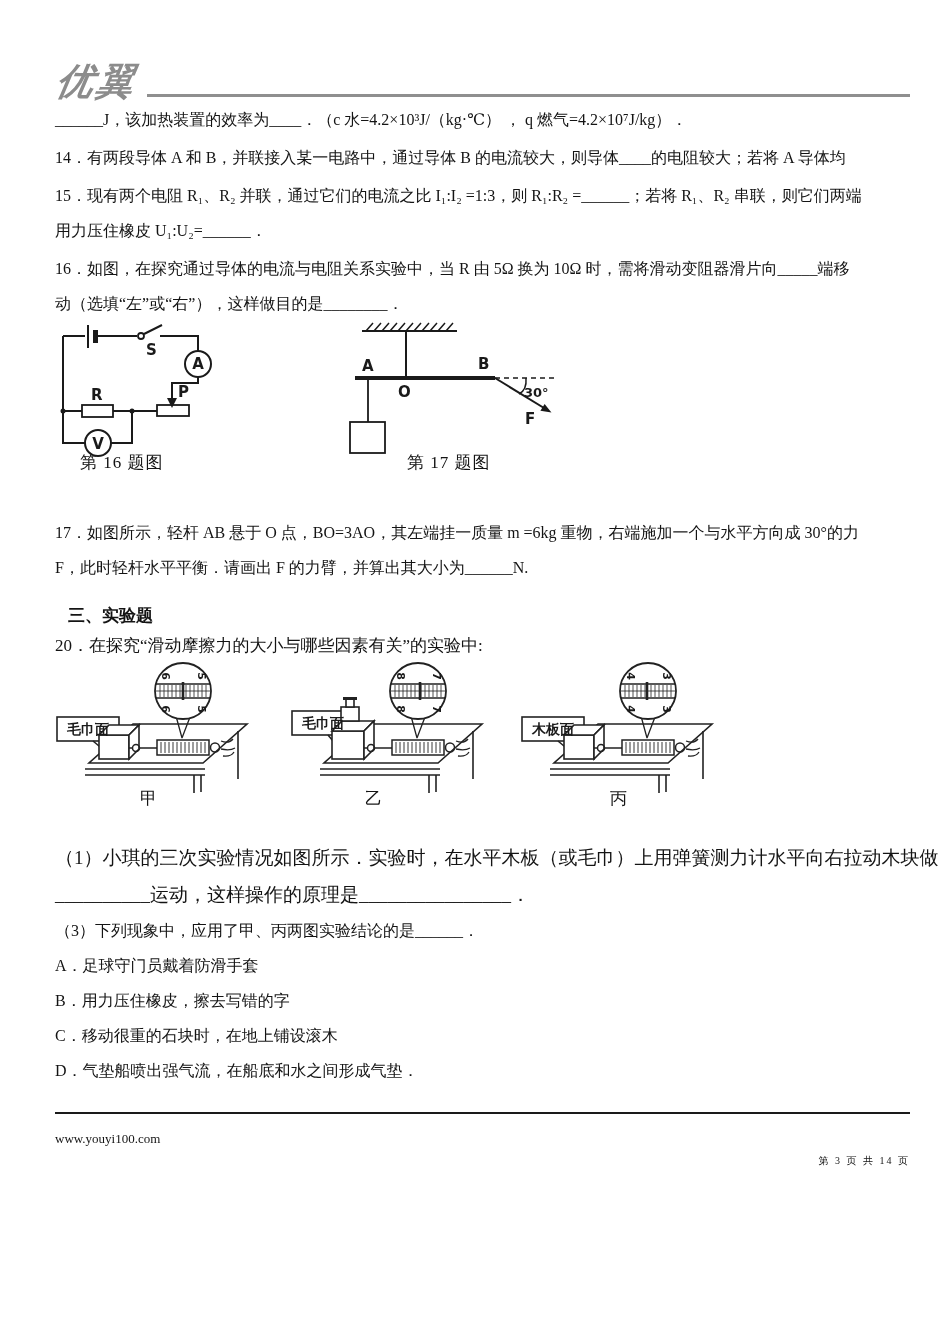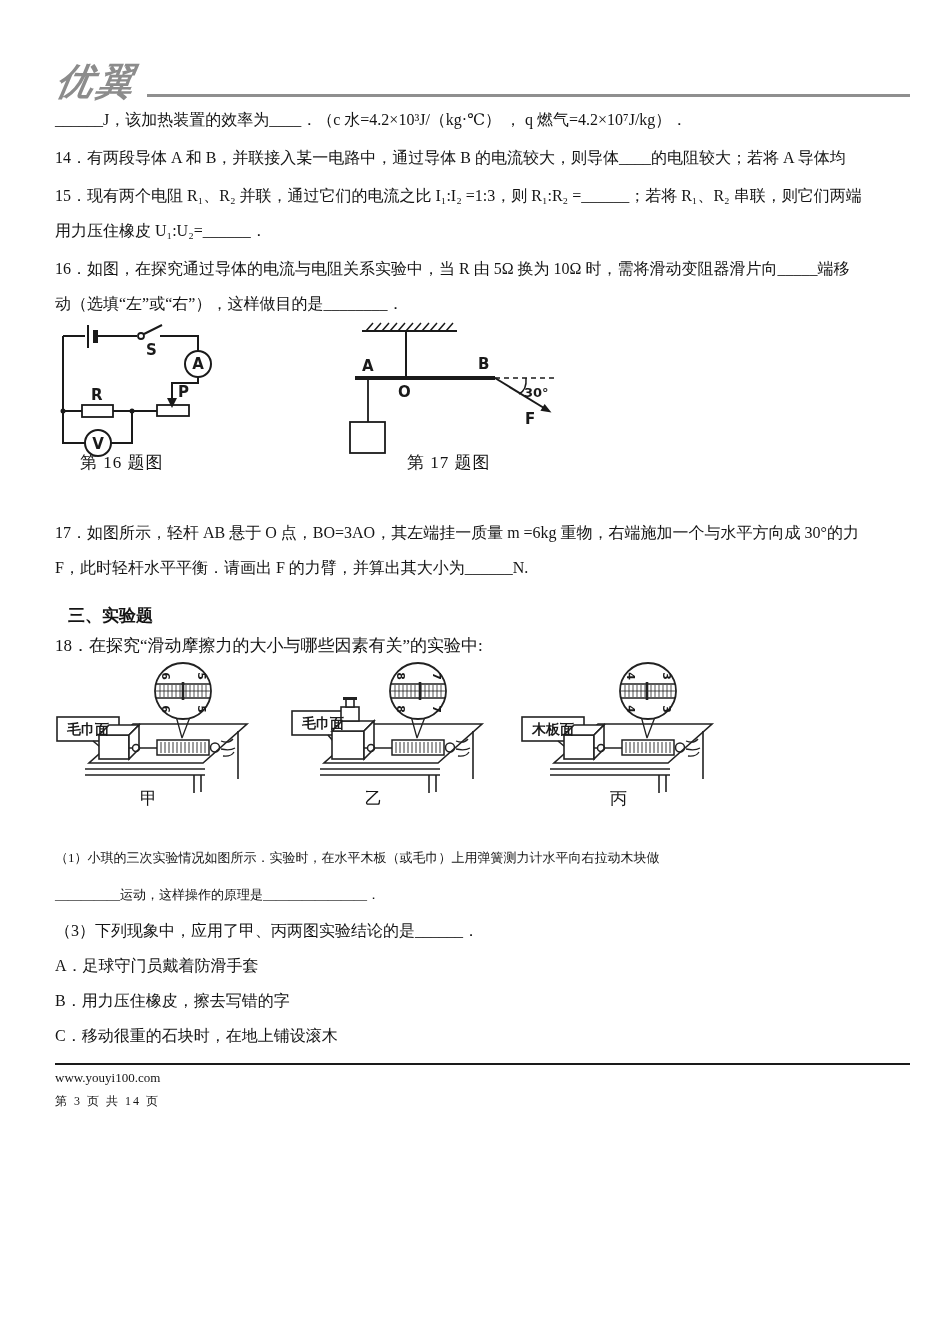--- a/index.html
+++ b/index.html
@@ -19,35 +19,35 @@
   }
   .hline { flex:1; border-bottom:3px solid #8f8f8f; margin-bottom:3px; }
 
   
   .t  { font-size:16px; line-height:35px; white-space:nowrap; }
   .t2 { font-size:17px; line-height:30px; white-space:nowrap; }
   .mt2{ margin-top:2px; } .mt3{ margin-top:3px; } .mt8{ margin-top:16px; }
   .mt20{ margin-top:20px; } .mt26{ margin-top:26px; }
   .bold { font-weight:bold; }
   .indent { padding-left:13px; }
-  .p1 { font-size:13px; line-height:37px; white-space:nowrap; }
+  .p1 { font-size:19px; line-height:37px; white-space:nowrap; }
 
   
   .figrow { position:relative; height:168px; }
   .figrow svg { position:absolute; top:0; }
   .figcap { position:absolute; top:130px; font-size:17px; letter-spacing:1px; white-space:nowrap; }
 
   .exprow { position:relative; height:158px; }
   .exprow svg { position:absolute; top:0; }
   .expcap { position:absolute; top:126px; font-size:17px; white-space:nowrap; }
 
   
-  .footer { border-top:2px solid #1a1a1a; margin-top:10px; padding-top:2px; }
+  .footer { border-top:2px solid #1a1a1a; margin-top:24px; padding-top:14px; }
   .furl { font-size:13px; line-height:22px; }
-  .fpage { font-size:12px; text-align:left; margin-top:4px; letter-spacing:2px; }
+  .fpage { font-size:10px; text-align:right; margin-top:4px; letter-spacing:2px; }
 
   svg text { font-family:"DejaVu Sans","Liberation Sans",sans-serif; }
   svg .cjk { font-family:"Liberation Serif","DejaVu Serif",serif; }
 </style>
 </head>
 <body>
 
 <div class="page">
 
   <div class="hdr">
@@ -120,21 +120,21 @@
       </g>
     </svg>
 
     <div class="figcap" style="left:25px">第 16 题图</div>
     <div class="figcap" style="left:352px">第 17 题图</div>
   </div>
 
   <div class="t mt26">17．如图所示，轻杆 AB 悬于 O 点，BO=3AO，其左端挂一质量 m =6kg 重物，右端施加一个与水平方向成 30°的力</div>
   <div class="t">F，此时轻杆水平平衡．请画出 F 的力臂，并算出其大小为______N.</div>
   <div class="t2 mt8 bold indent">三、实验题</div>
-  <div class="t2">18．在探究“滑动摩擦力的大小与哪些因素有关”的实验中:</div>
+  <div class="t2">20．在探究“滑动摩擦力的大小与哪些因素有关”的实验中:</div>
 
   <div class="exprow">
 
     <svg style="left:0" width="245" height="134" viewBox="0 0 245 134">
       <g stroke="#222" stroke-width="1.6" fill="none">
         <polygon points="34,102 148,102 192,63 78,63"></polygon>
         <path d="M30 108 H150 M30 114 H150"></path>
         <path d="M139 114 V132 M146 114 V131 M183 70 V118"></path>
       </g>
       <g stroke="#222" stroke-width="1.6" fill="#ffffff">
@@ -252,19 +252,20 @@
     <div class="expcap" style="left:310px">乙</div>
     <div class="expcap" style="left:555px">丙</div>
   </div>
 
   <div class="p1 mt20">（1）小琪的三次实验情况如图所示．实验时，在水平木板（或毛巾）上用弹簧测力计水平向右拉动木块做</div>
   <div class="p1">__________运动，这样操作的原理是________________．</div>
   <div class="t">（3）下列现象中，应用了甲、丙两图实验结论的是______．</div>
   <div class="t">A．足球守门员戴着防滑手套</div>
   <div class="t">B．用力压住橡皮，擦去写错的字</div>
   <div class="t">C．移动很重的石块时，在地上铺设滚木</div>
+  <div class="t">D．气垫船喷出强气流，在船底和水之间形成气垫．</div>
 
   <div class="footer">
     <div class="furl">www.youyi100.com</div>
     <div class="fpage">第 3 页 共 14 页</div>
   </div>
 
 </div>
 
 </body></html>

